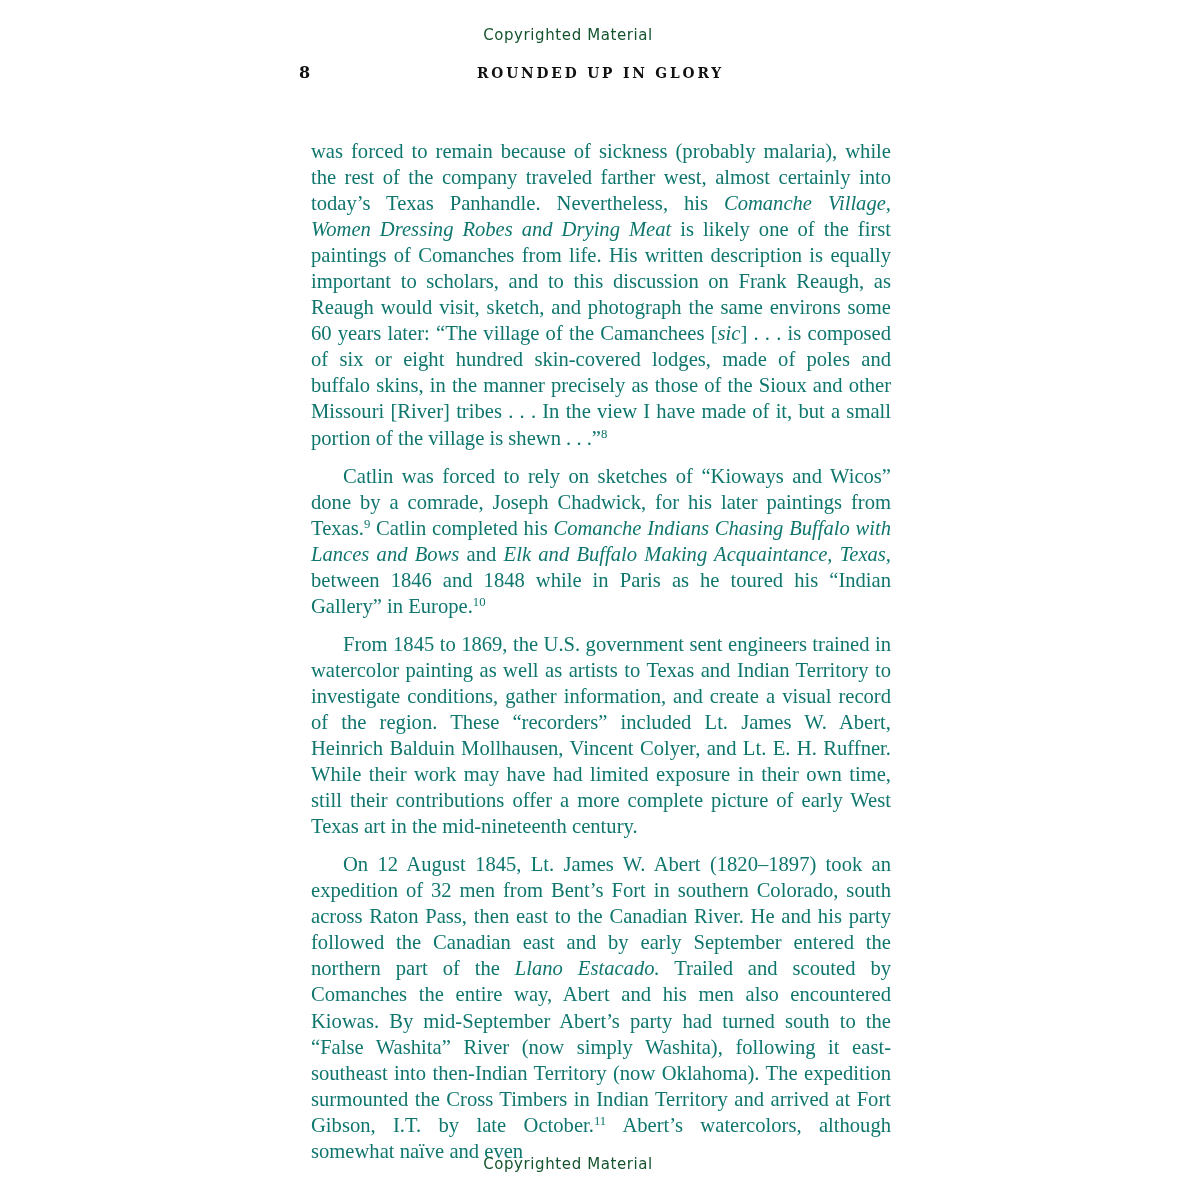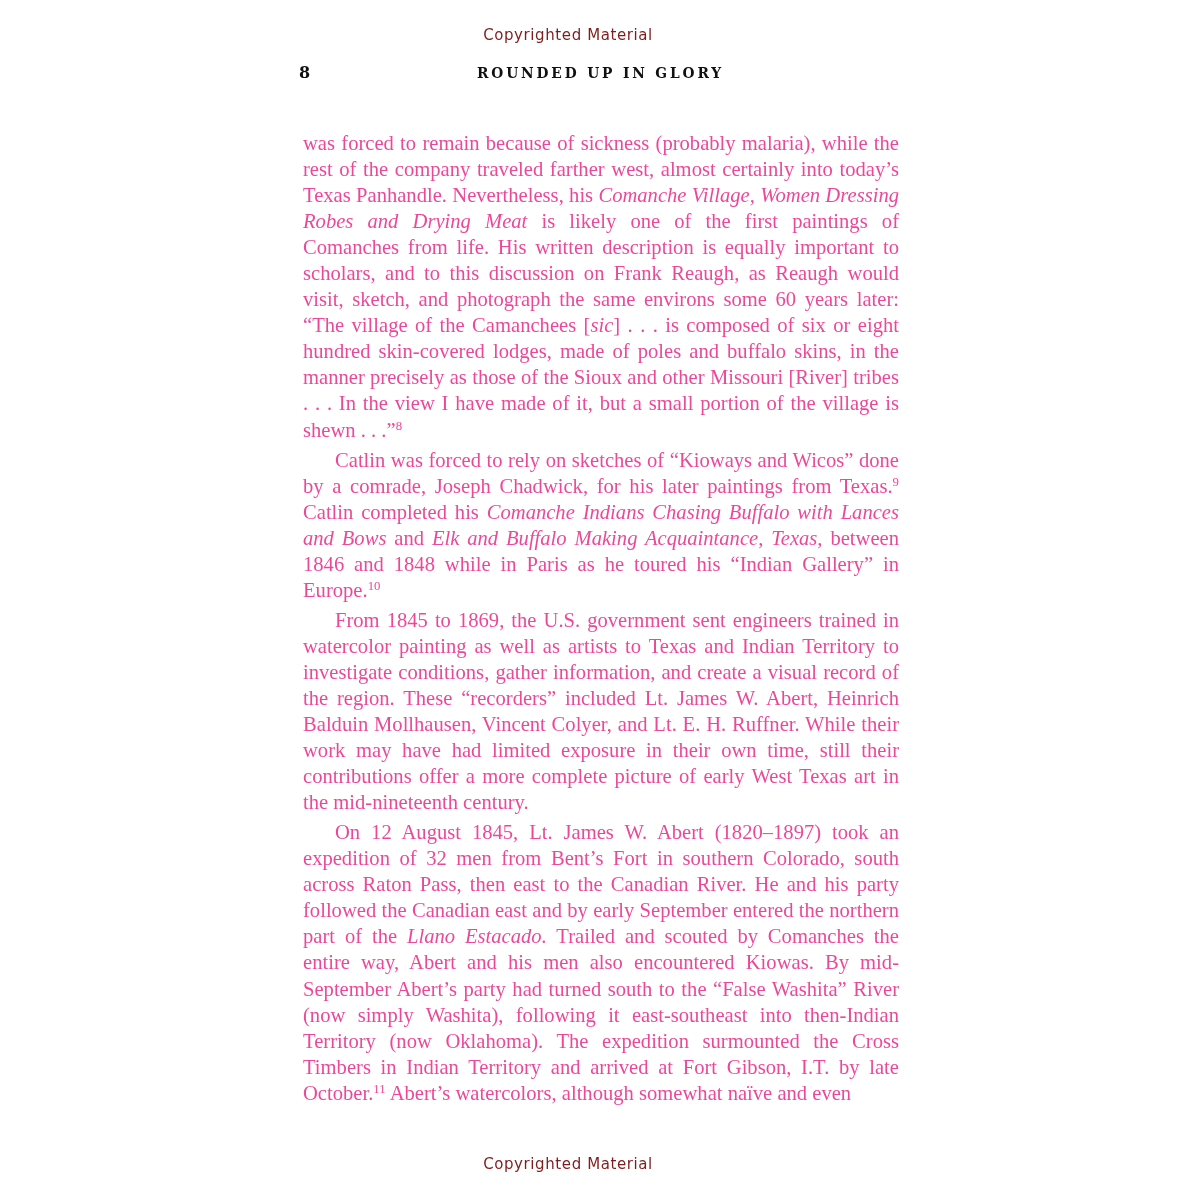--- a/index.html
+++ b/index.html
@@ -26,21 +26,21 @@
 
   
   .watermark {
     position: absolute;
     left: 0;
     width: 1136px;
     text-align: center;
     font-family: "DejaVu Sans", "Liberation Sans", sans-serif;
     font-size: 15px;
     letter-spacing: 0.6px;
-    color: #7f1d1d;
+    color: #14532d;
     white-space: nowrap;
   }
   .watermark-top { top: 26px; }
   .watermark-bottom { top: 1155px; }
 
   
   .running-head {
     position: absolute;
     top: 62px;
     left: 299px;
@@ -76,26 +76,26 @@
   }
 
   
   .text-column {
     position: absolute;
     left: 299px;
     top: 126px;
     width: 604px;
   }
   .para {
-    margin: 4px;
+    margin: 12px;
     text-align: justify;
     text-justify: inter-word;
     font-size: 20.6px;
     line-height: 26.05px;
-    color: #ec4899;
+    color: #0f766e;
     hyphens: none;
     -webkit-hyphens: none;
     word-spacing: 0px;
   }
   .para.indent {
     text-indent: 32px;
   }
   .para i, .para em {
     font-style: italic;
   }

